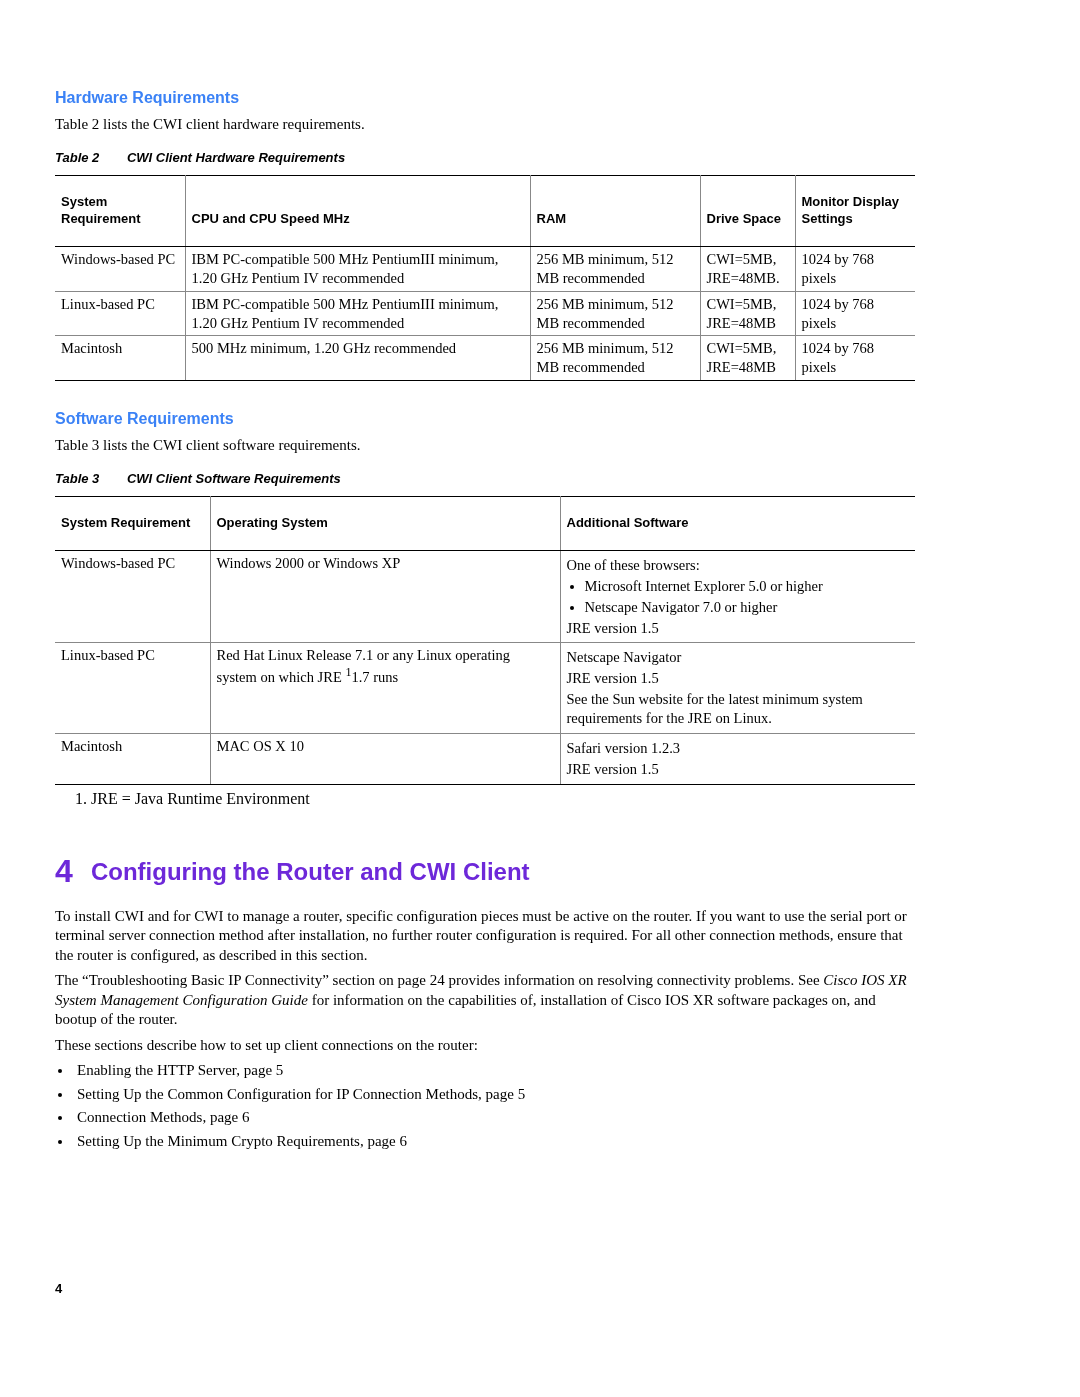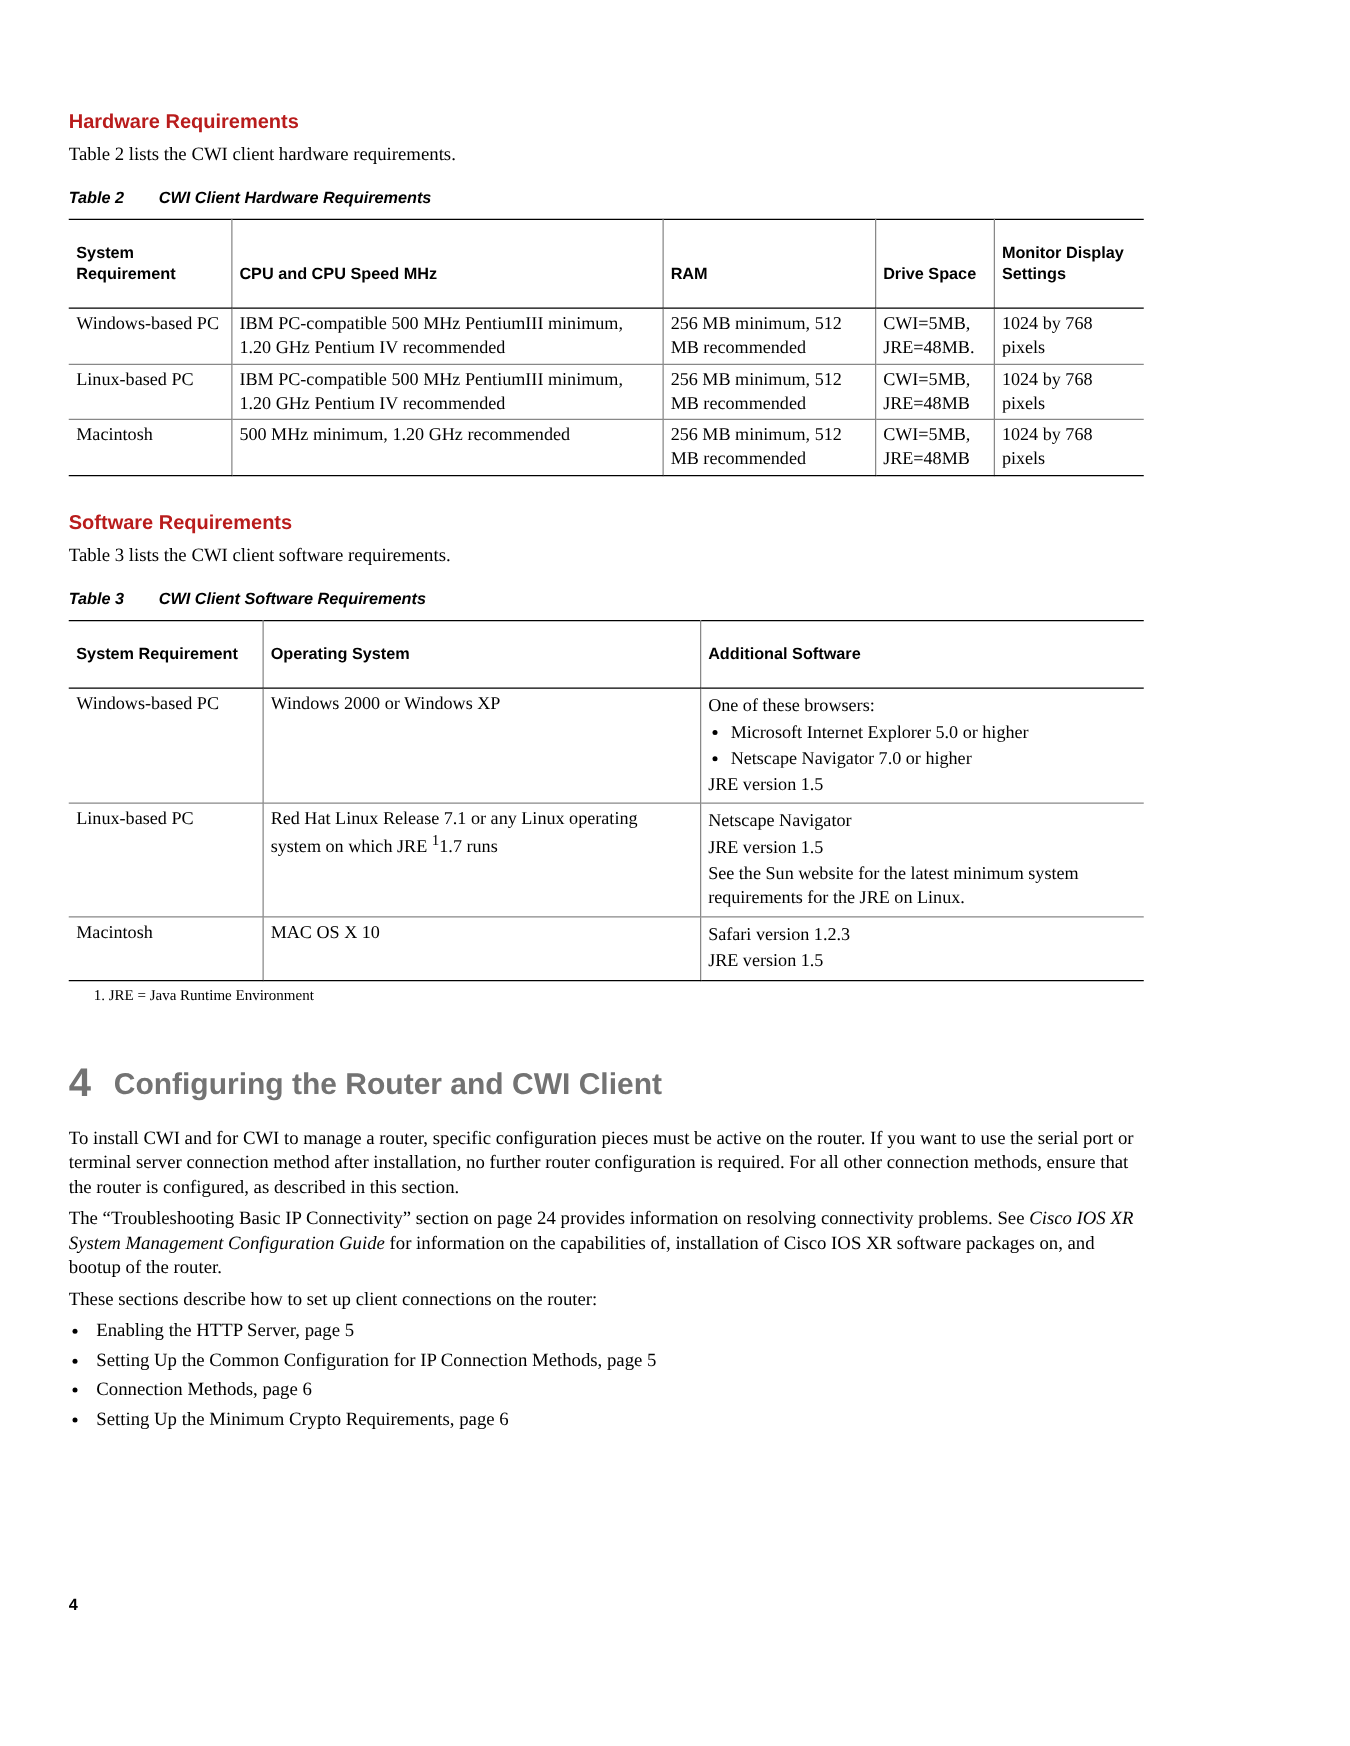--- a/index.html
+++ b/index.html
@@ -8,21 +8,21 @@
     color: #000;
     margin: 0;
     padding: 60px 55px 40px 55px;
     width: 970px;
     box-sizing: border-box;
     line-height: 1.3;
   }
   .section-heading {
     font-family: Arial, Helvetica, sans-serif;
     font-weight: bold;
-    color: #b91c1c;
+    color: #3b82f6;
     font-size: 16px;
     margin-top: 28px;
     margin-bottom: 6px;
   }
   .table-caption {
     font-family: Arial, Helvetica, sans-serif;
     font-weight: bold;
     font-style: italic;
     font-size: 13px;
     margin-top: 16px;
@@ -51,27 +51,27 @@
   td {
     vertical-align: top;
     padding: 3px 6px;
     border-top: 1px solid #888;
     border-bottom: 1px solid #888;
     border-left: 1px solid #888;
     border-right: 1px solid #888;
   }
   table tr:last-child td { border-bottom: 1.5px solid #000; margin-top: 40px; }
   .footnote {
-    font-size: 12px;
+    font-size: 16px;
     margin-top: 4px;
     margin-left: 20px;
   }
   .chapter-heading {
     font-family: Arial, Helvetica, sans-serif;
-    color: #737373;
+    color: #6d28d9;
     margin-top: 42px;
     margin-bottom: 14px;
   }
   .chapter-heading .num {
     font-size: 32px;
     font-weight: bold;
     margin-right: 14px;
     vertical-align: -2px;
   }
   .chapter-heading .title {

